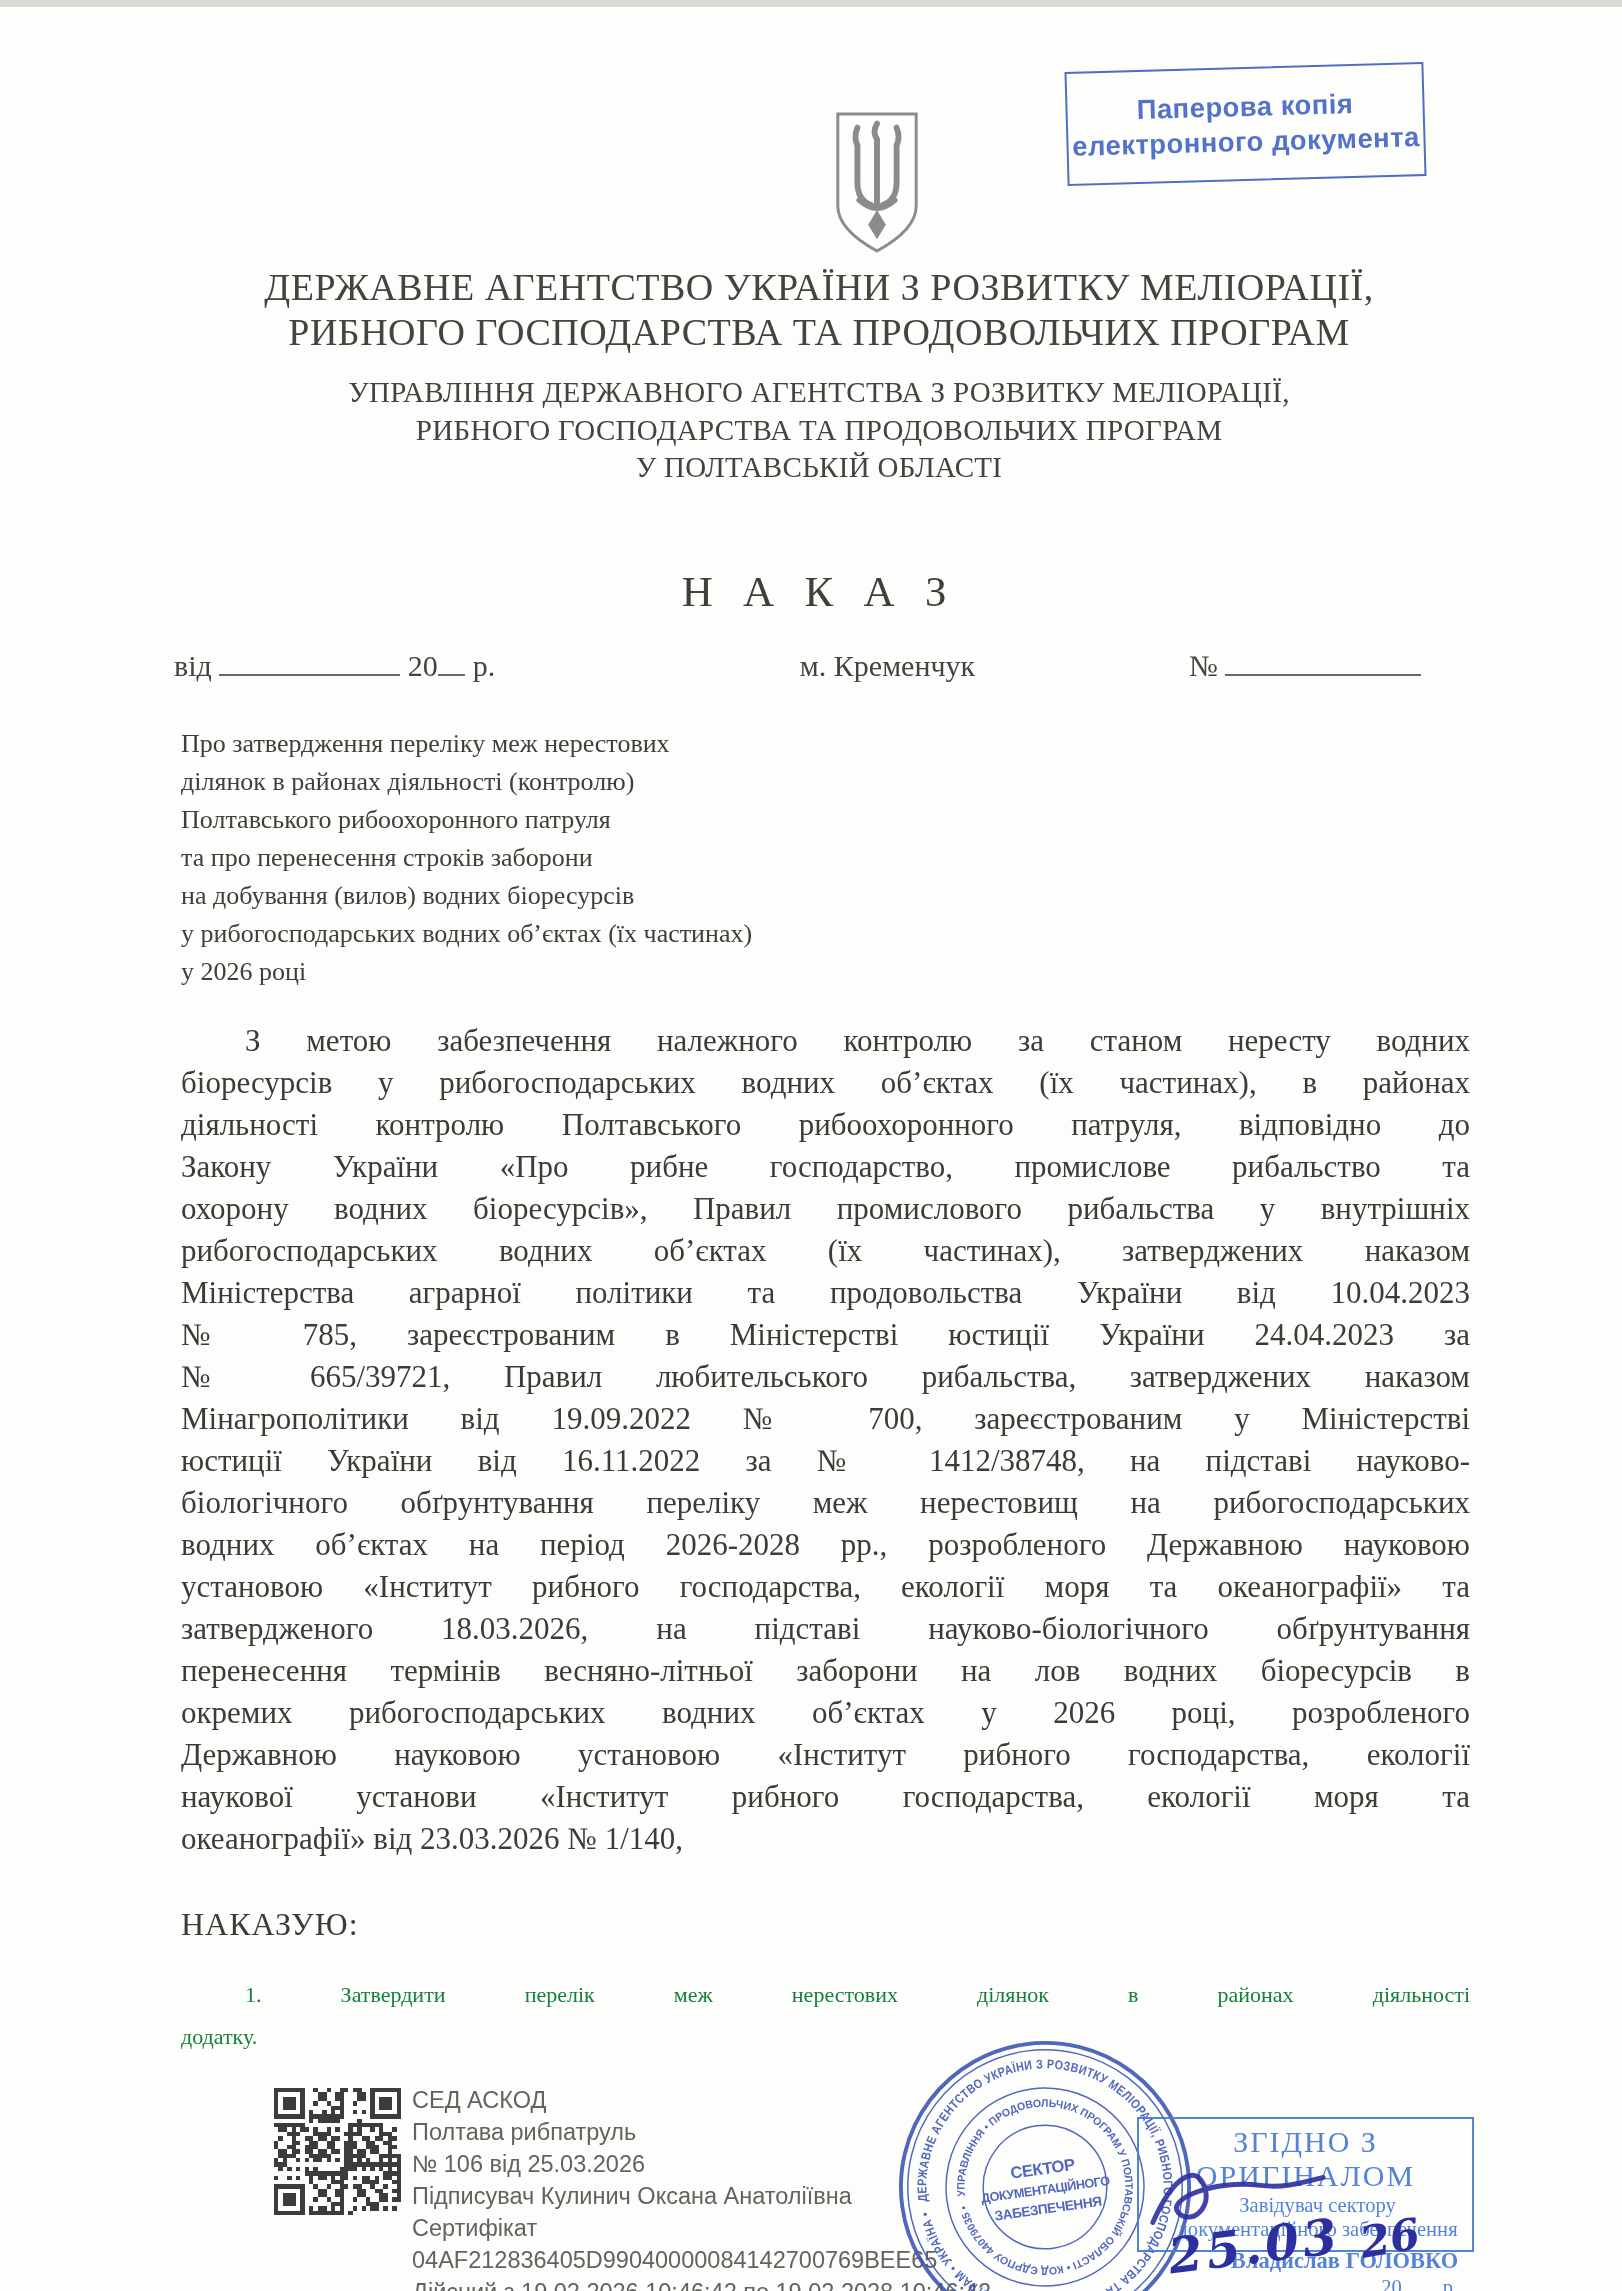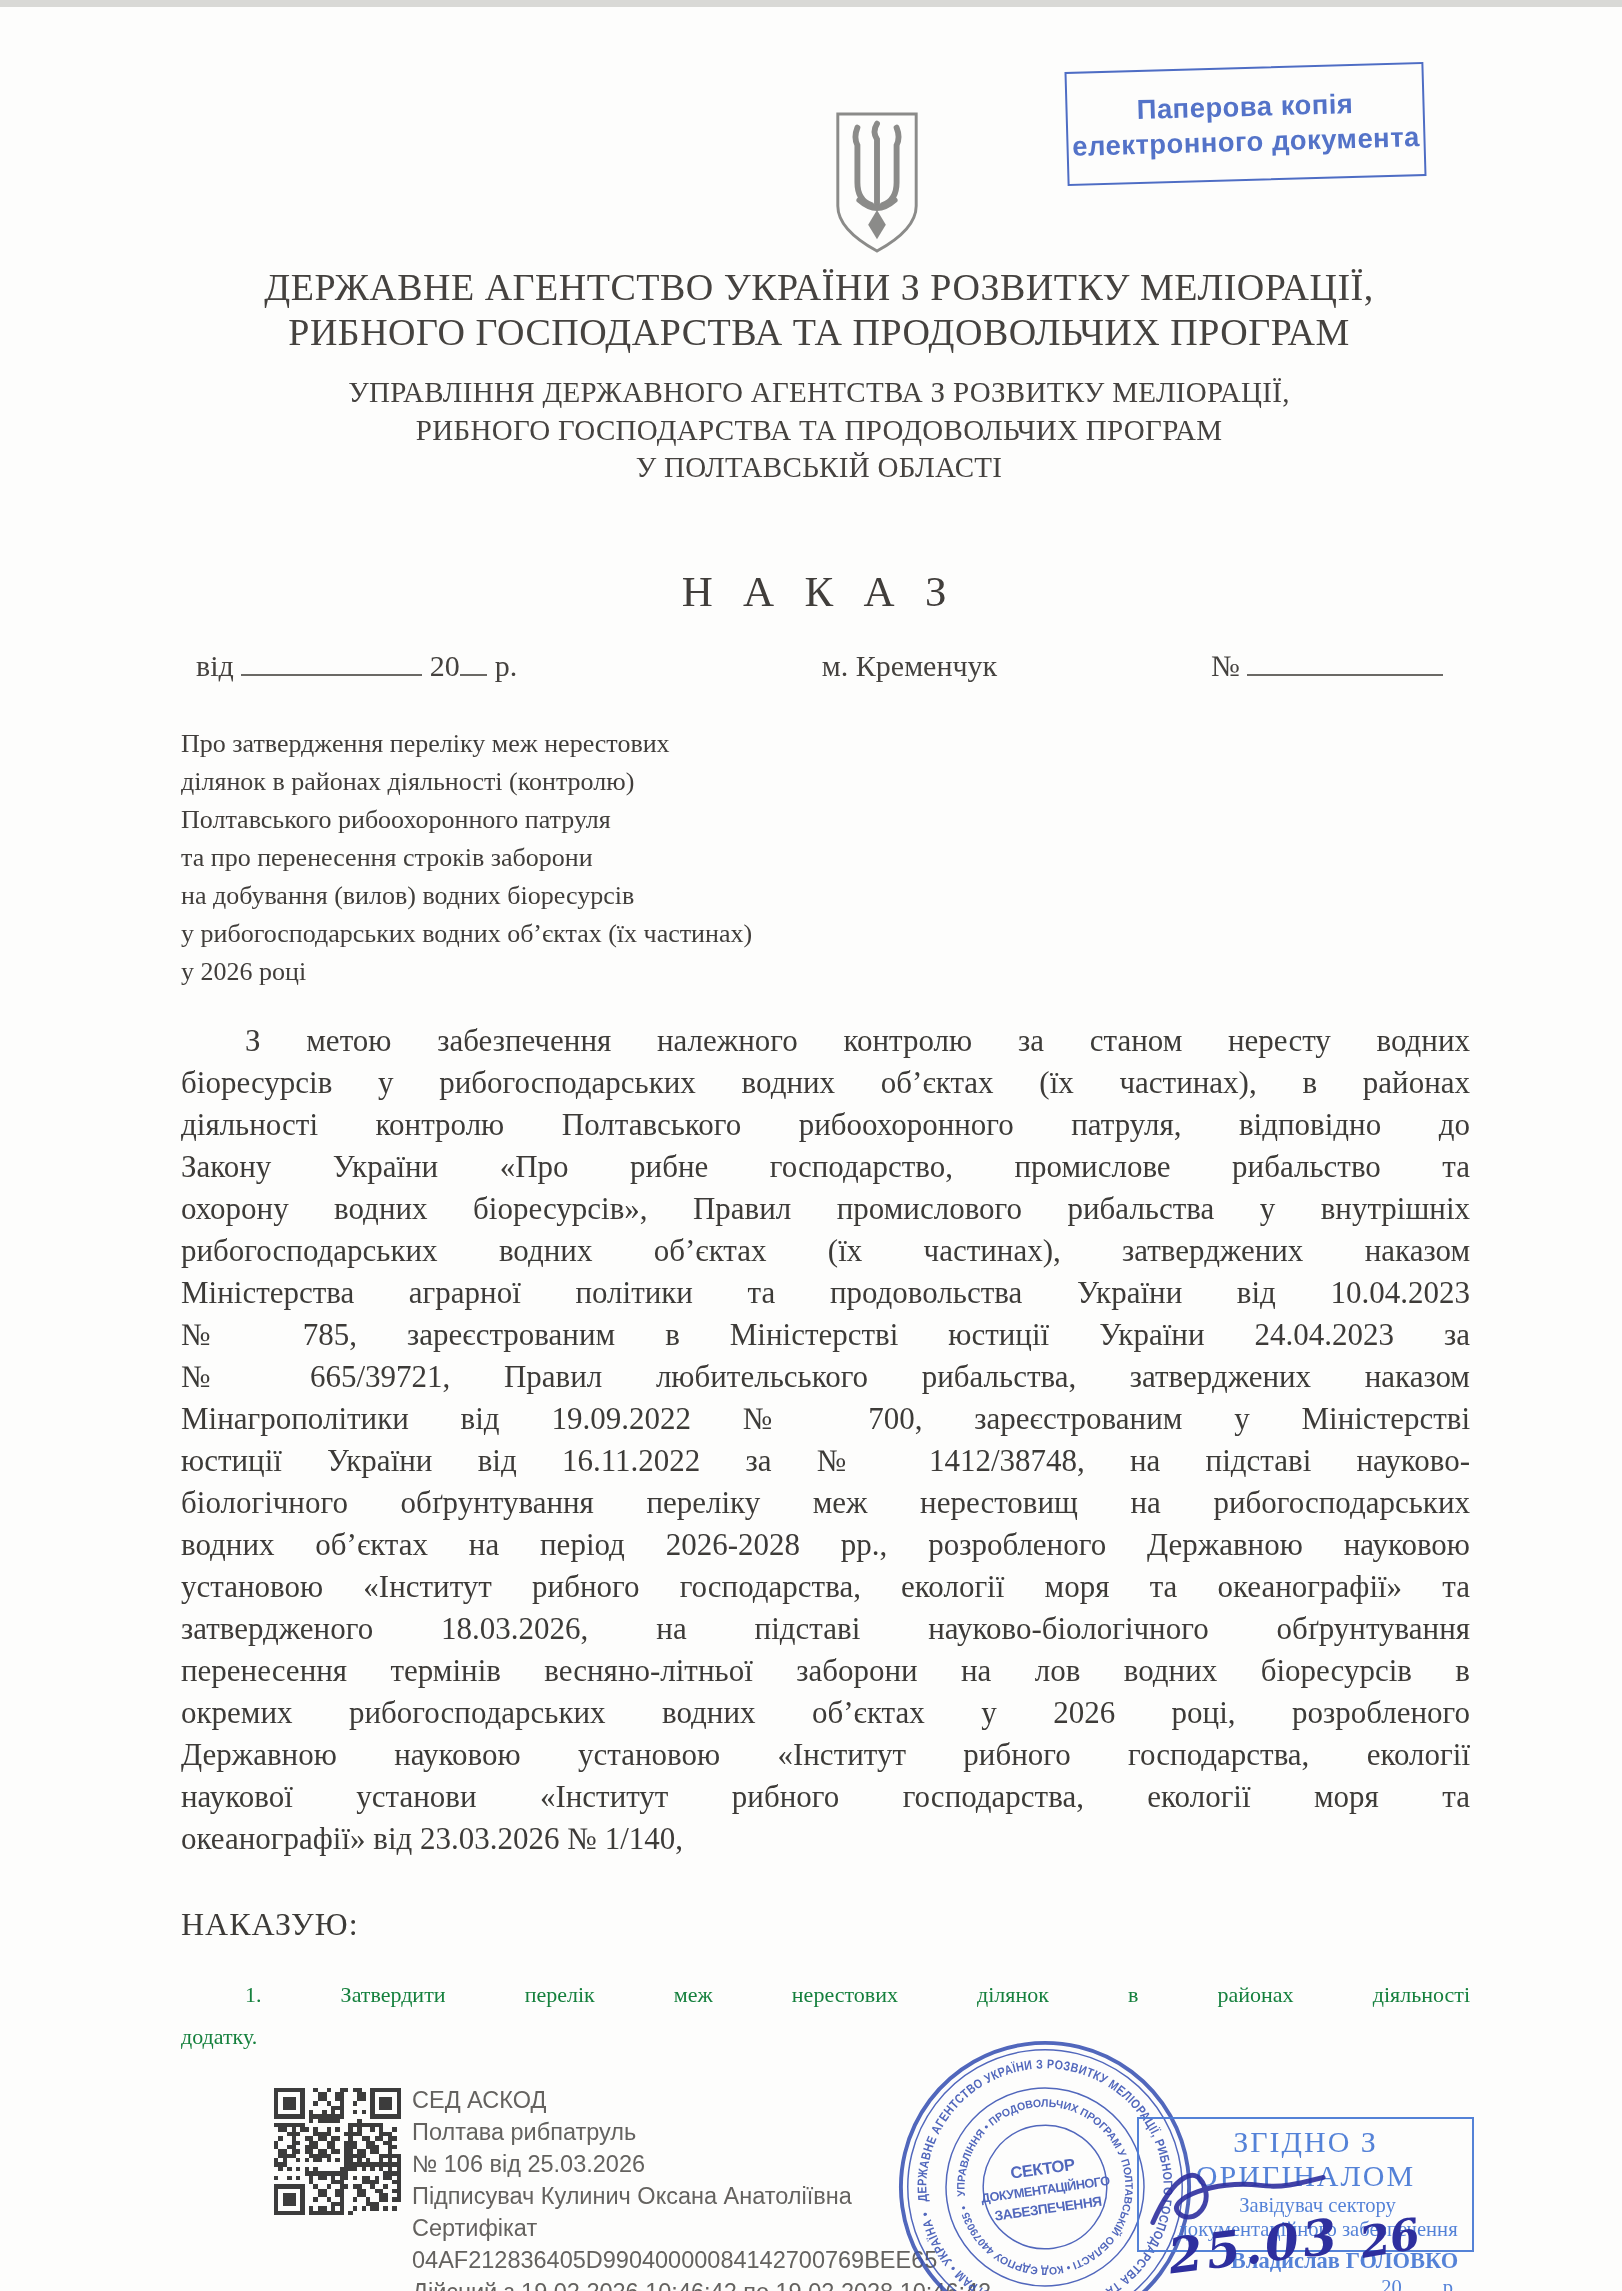--- a/index.html
+++ b/index.html
@@ -20,21 +20,21 @@
   
   .hdr{position:absolute;left:167px;width:1304px;text-align:center;color:#45423f;}
   .hdr-big{font-size:38px;line-height:45px;letter-spacing:0.5px;}
   .hdr-small{font-size:29px;line-height:37px;letter-spacing:0.3px;}
   #h1a{top:265px;} #h1b{top:310px;}
   #h2a{top:374px;} #h2b{top:412px;} #h2c{top:449px;}
 
   .order-title{position:absolute;left:167px;top:567px;width:1304px;text-align:center;
                font-size:43px;letter-spacing:9.8px;color:#413e3b;}
 
-  .date-row{position:absolute;left:196px;top:647px;width:1289px;display:flex;align-items:flex-end;
+  .date-row{position:absolute;left:174px;top:647px;width:1289px;display:flex;align-items:flex-end;
             font-size:30px;color:#45423f;}
   .date-left{width:412px;white-space:nowrap;}
   .date-center{flex:1;text-align:center;}
   .date-right{width:274px;text-align:left;white-space:nowrap;}
   .uline{display:inline-block;border-bottom:2px solid #6b6965;height:27.4px;vertical-align:baseline;}
 
   .subject{position:absolute;left:181px;top:725px;width:804px;font-size:26px;line-height:38px;color:#413e3b;}
 
   .body-par{position:absolute;left:181px;top:996px;width:1289px;font-size:31px;line-height:42px;color:#3d3b38;margin-top:24px;}
   .jline{text-align:justify;text-align-last:justify;}

